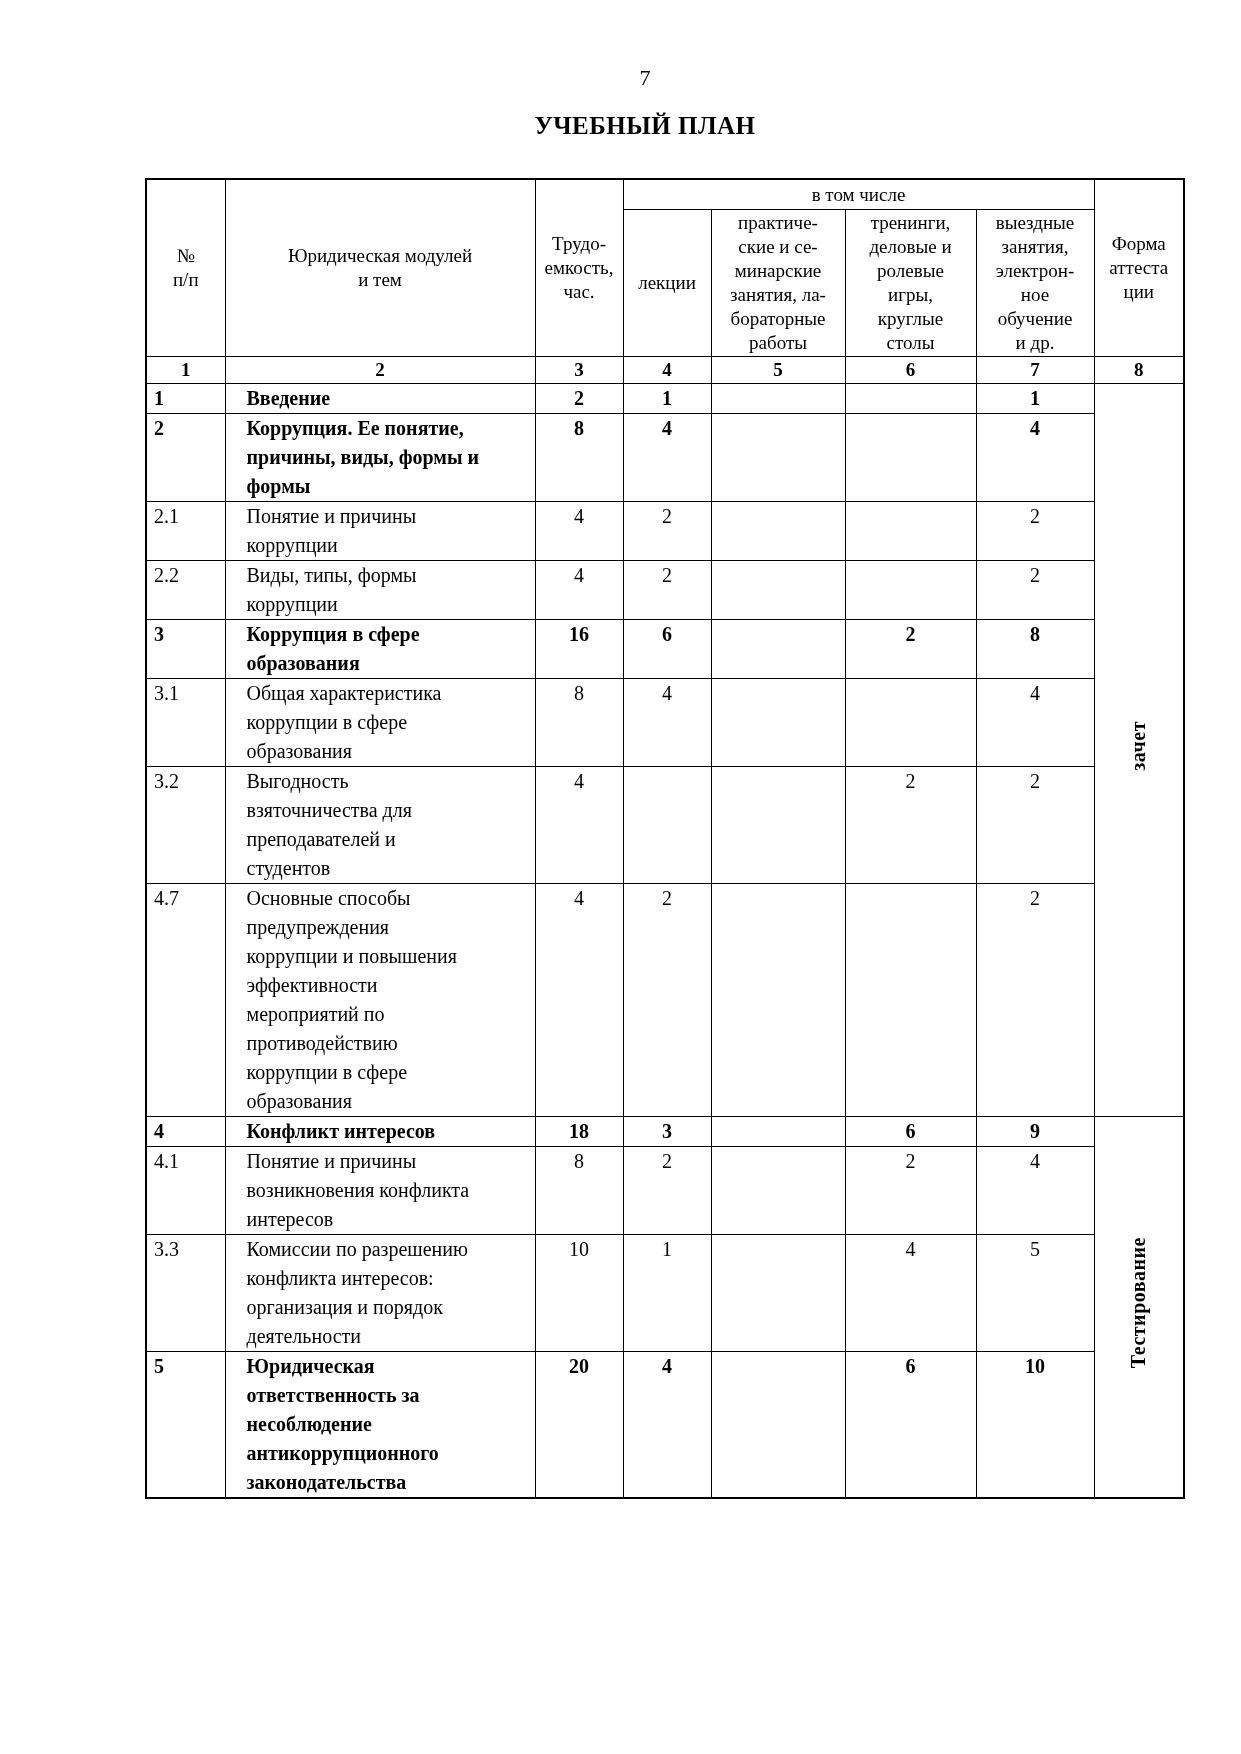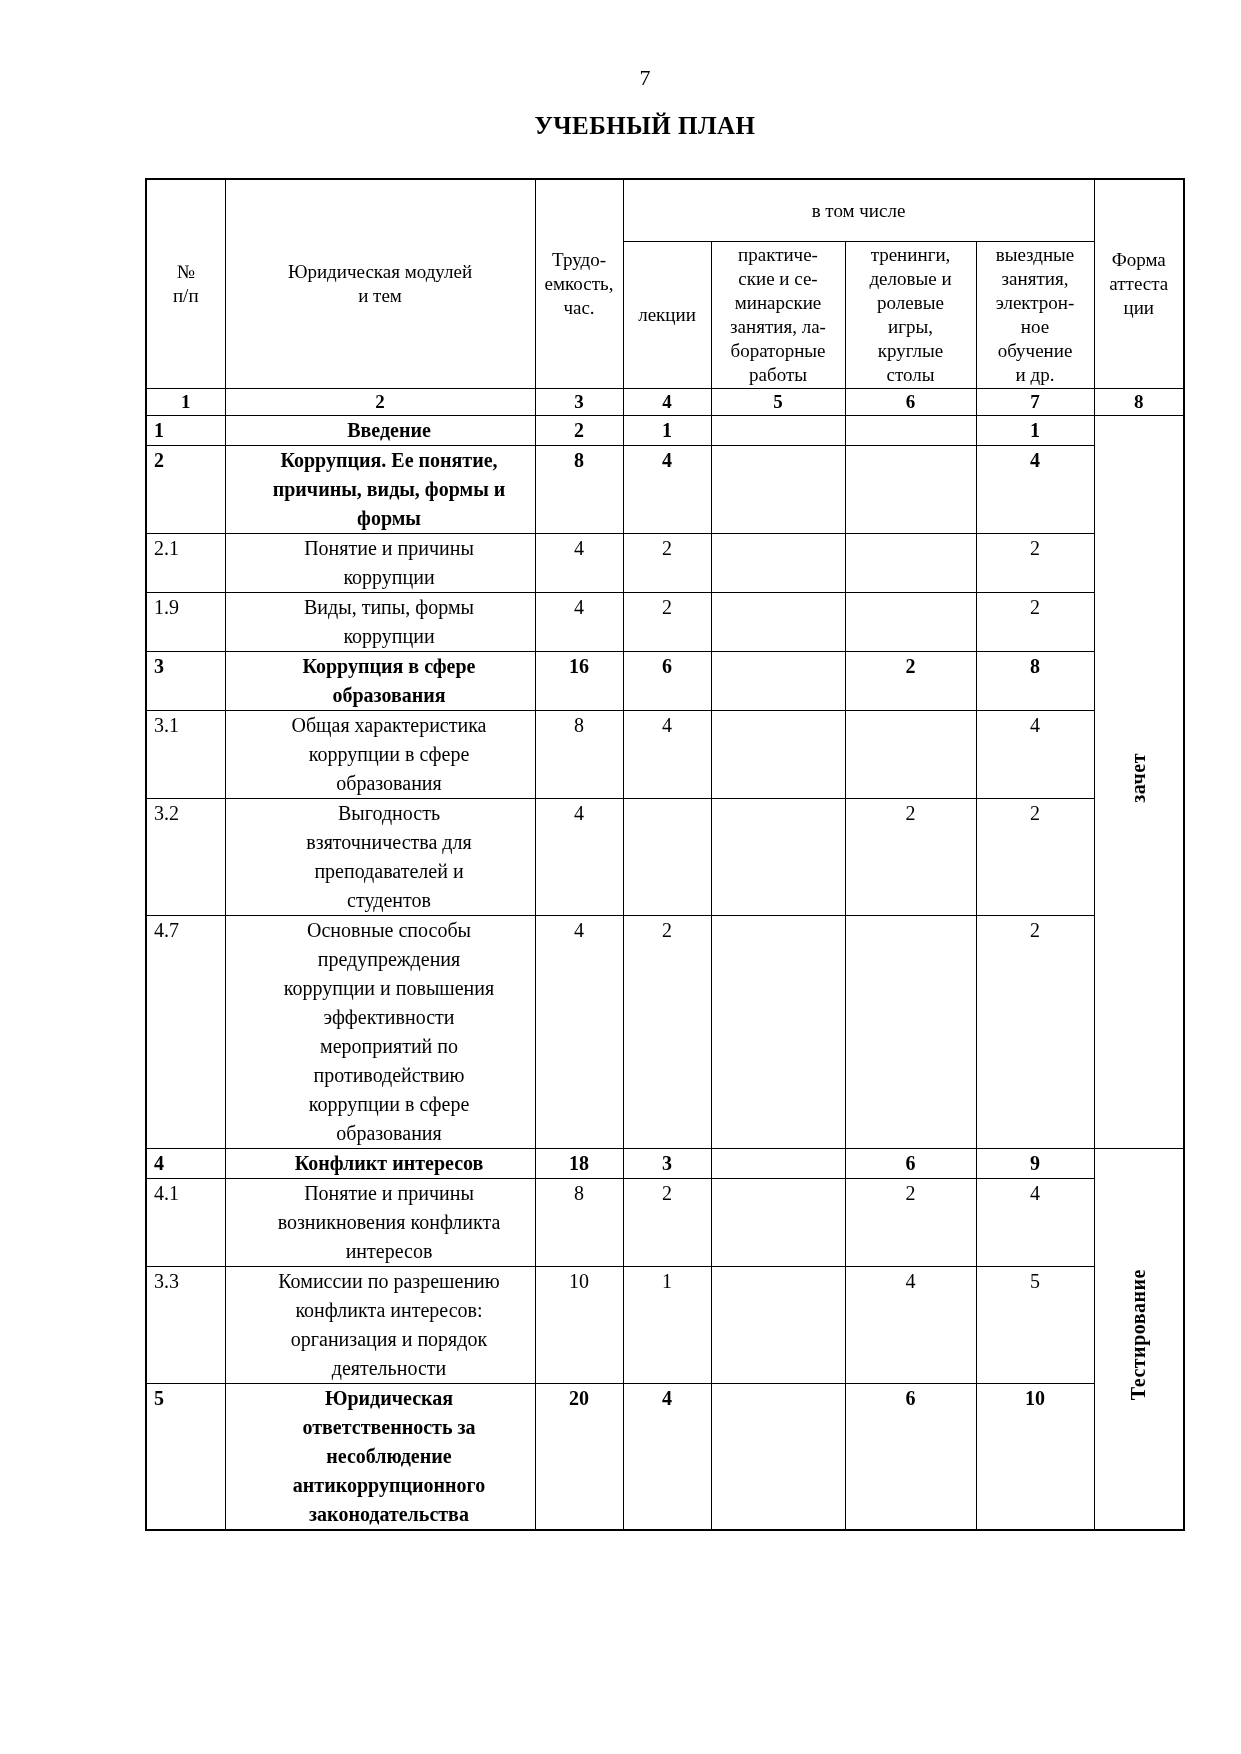--- a/index.html
+++ b/index.html
@@ -49,38 +49,38 @@
   th, td { border: 1px solid #000; }
   thead th {
     font-weight: normal;
     font-size: 19px;
     line-height: 24px;
     text-align: center;
     vertical-align: middle;
     white-space: pre-line;
     padding: 1px 0;
   }
-  tr.group-row th.group-cell { height: 29px; line-height: 22px; padding: 16px; }
+  tr.group-row th.group-cell { height: 29px; line-height: 22px; padding: 0; }
   tr.num-row td {
     height: 26px;
     line-height: 26px;
     font-size: 19px;
     font-weight: bold;
     text-align: center;
     vertical-align: middle;
     padding: 0;
   }
   tbody td {
     font-size: 20px;
     line-height: 29px;
     vertical-align: top;
     padding: 0;
   }
   tbody td.c-num  { text-align: left; padding-left: 7px; }
-  tbody td.c-name { text-align: center; padding-left: 21px; padding-right: 3px; white-space: pre-line; }
+  tbody td.c-name { text-align: left; padding-left: 21px; padding-right: 3px; white-space: pre-line; }
   tbody td.c-val  { text-align: center; }
   tbody td.c-att  { text-align: center; vertical-align: middle; }
   tbody tr.bold td { font-weight: bold; }
   .vert {
     display: inline-block;
     writing-mode: vertical-rl;
     transform: rotate(180deg);
     font-weight: bold;
     font-size: 20px;
     letter-spacing: 0.5px;
@@ -177,21 +177,21 @@
           <td class="c-num">2.1</td>
           <td class="c-name">Понятие и причины
 коррупции</td>
           <td class="c-val">4</td>
           <td class="c-val">2</td>
           <td class="c-val"></td>
           <td class="c-val"></td>
           <td class="c-val">2</td>
         </tr>
         <tr>
-          <td class="c-num">1.9</td>
+          <td class="c-num">2.2</td>
           <td class="c-name">Виды, типы, формы
 коррупции</td>
           <td class="c-val">4</td>
           <td class="c-val">2</td>
           <td class="c-val"></td>
           <td class="c-val"></td>
           <td class="c-val">2</td>
         </tr>
         <tr class="bold">
           <td class="c-num">3</td>

